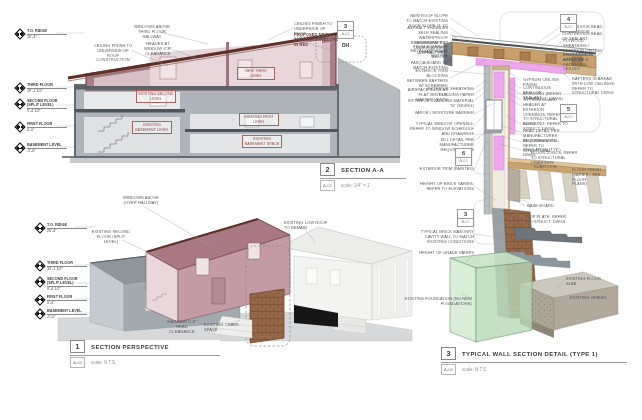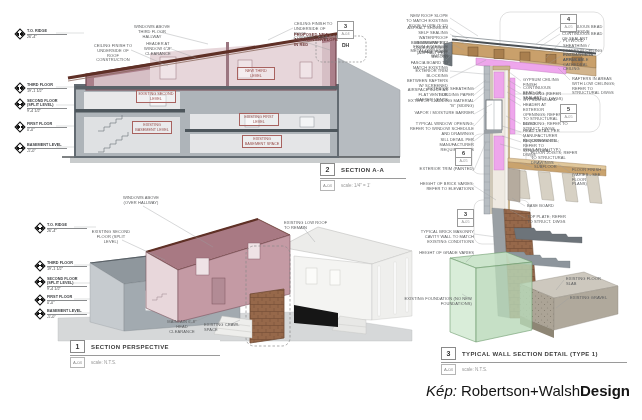--- a/index.html
+++ b/index.html
@@ -474,17 +474,14 @@
     <div class="tb-row1">
       <span class="tb-num">3</span>
       <span class="tb-title">TYPICAL WALL SECTION DETAIL (TYPE 1)</span>
     </div>
     <div class="tb-row2">
       <span class="tb-sheet">A-04</span>
       <span class="tb-scale">scale: N.T.S.</span>
     </div>
   </div>
 
-  <div class="caption">
-    <span class="cap-prefix">Kép:</span><span class="cap-name">Robertson+Walsh</span><span class="cap-bold">Design</span>
-  </div>
 
 </div>
 
 </body></html>

